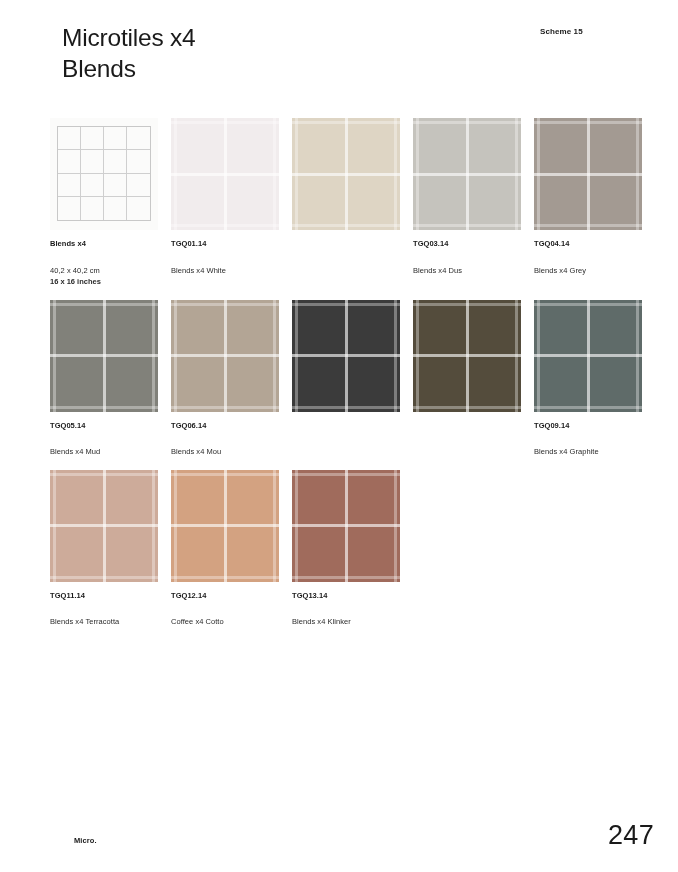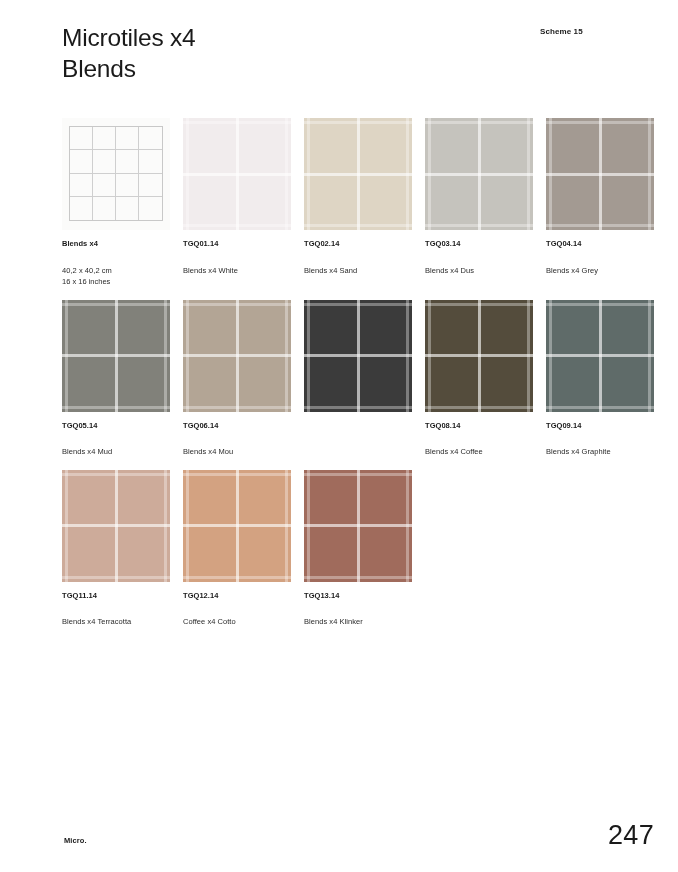--- a/index.html
+++ b/index.html
@@ -41,21 +41,21 @@
     font-size: 8px;
     font-weight: 700;
     letter-spacing: 0.1px;
     color: #1a1a1a;
     white-space: nowrap;
   }
 
   
   .grid {
     position: absolute;
-    left: 62px;
+    left: 50px;
     top: 118px;
     width: 592px;
     display: grid;
     grid-template-columns: repeat(5, 108px);
     column-gap: 13px;
     row-gap: 12px;
   }
 
   .cell { width: 108px; }
 
@@ -119,29 +119,29 @@
   }
   .name {
     font-size: 7.5px;
     font-weight: 400;
     letter-spacing: 0.05px;
     color: #2b2b2b;
     margin-top: 16px;
   }
   .dim {
     font-size: 7.5px;
-    font-weight: 400;
+    font-weight: 700;
     color: #2b2b2b;
     margin-top: 1px;
   }
 
   
   .footer-brand {
     position: absolute;
-    left: 64px;
+    left: 74px;
     top: 836px;
     font-size: 7.5px;
     font-weight: 700;
     letter-spacing: 0.1px;
     color: #1a1a1a;
   }
   .footer-page {
     position: absolute;
     right: 24px;
     top: 820px;
@@ -214,24 +214,20 @@
         <div class="swatch">
           <div class="tile" style="background: rgb(222, 213, 196);">
             <div class="grout v v1"></div>
             <div class="grout h h1"></div>
             <div class="grout h edge-t thin"></div>
             <div class="grout h edge-b thin"></div>
             <div class="grout v edge-l thin"></div>
             <div class="grout v edge-r thin"></div>
           </div>
         </div>
-        <div class="caption">
-          <div class="code">TGQ02.14</div>
-          <div class="name">Blends x4 Sand</div>
-        </div>
       </div>
       <div class="cell">
         <div class="swatch">
           <div class="tile" style="background: rgb(197, 195, 189);">
             <div class="grout v v1"></div>
             <div class="grout h h1"></div>
             <div class="grout h edge-t thin"></div>
             <div class="grout h edge-b thin"></div>
             <div class="grout v edge-l thin"></div>
             <div class="grout v edge-r thin"></div>
@@ -306,24 +302,20 @@
         <div class="swatch">
           <div class="tile" style="background: rgb(84, 76, 60);">
             <div class="grout v v1"></div>
             <div class="grout h h1"></div>
             <div class="grout h edge-t thin"></div>
             <div class="grout h edge-b thin"></div>
             <div class="grout v edge-l thin"></div>
             <div class="grout v edge-r thin"></div>
           </div>
         </div>
-        <div class="caption">
-          <div class="code">TGQ08.14</div>
-          <div class="name">Blends x4 Coffee</div>
-        </div>
       </div>
       <div class="cell">
         <div class="swatch">
           <div class="tile" style="background: rgb(95, 107, 105);">
             <div class="grout v v1"></div>
             <div class="grout h h1"></div>
             <div class="grout h edge-t thin"></div>
             <div class="grout h edge-b thin"></div>
             <div class="grout v edge-l thin"></div>
             <div class="grout v edge-r thin"></div>

